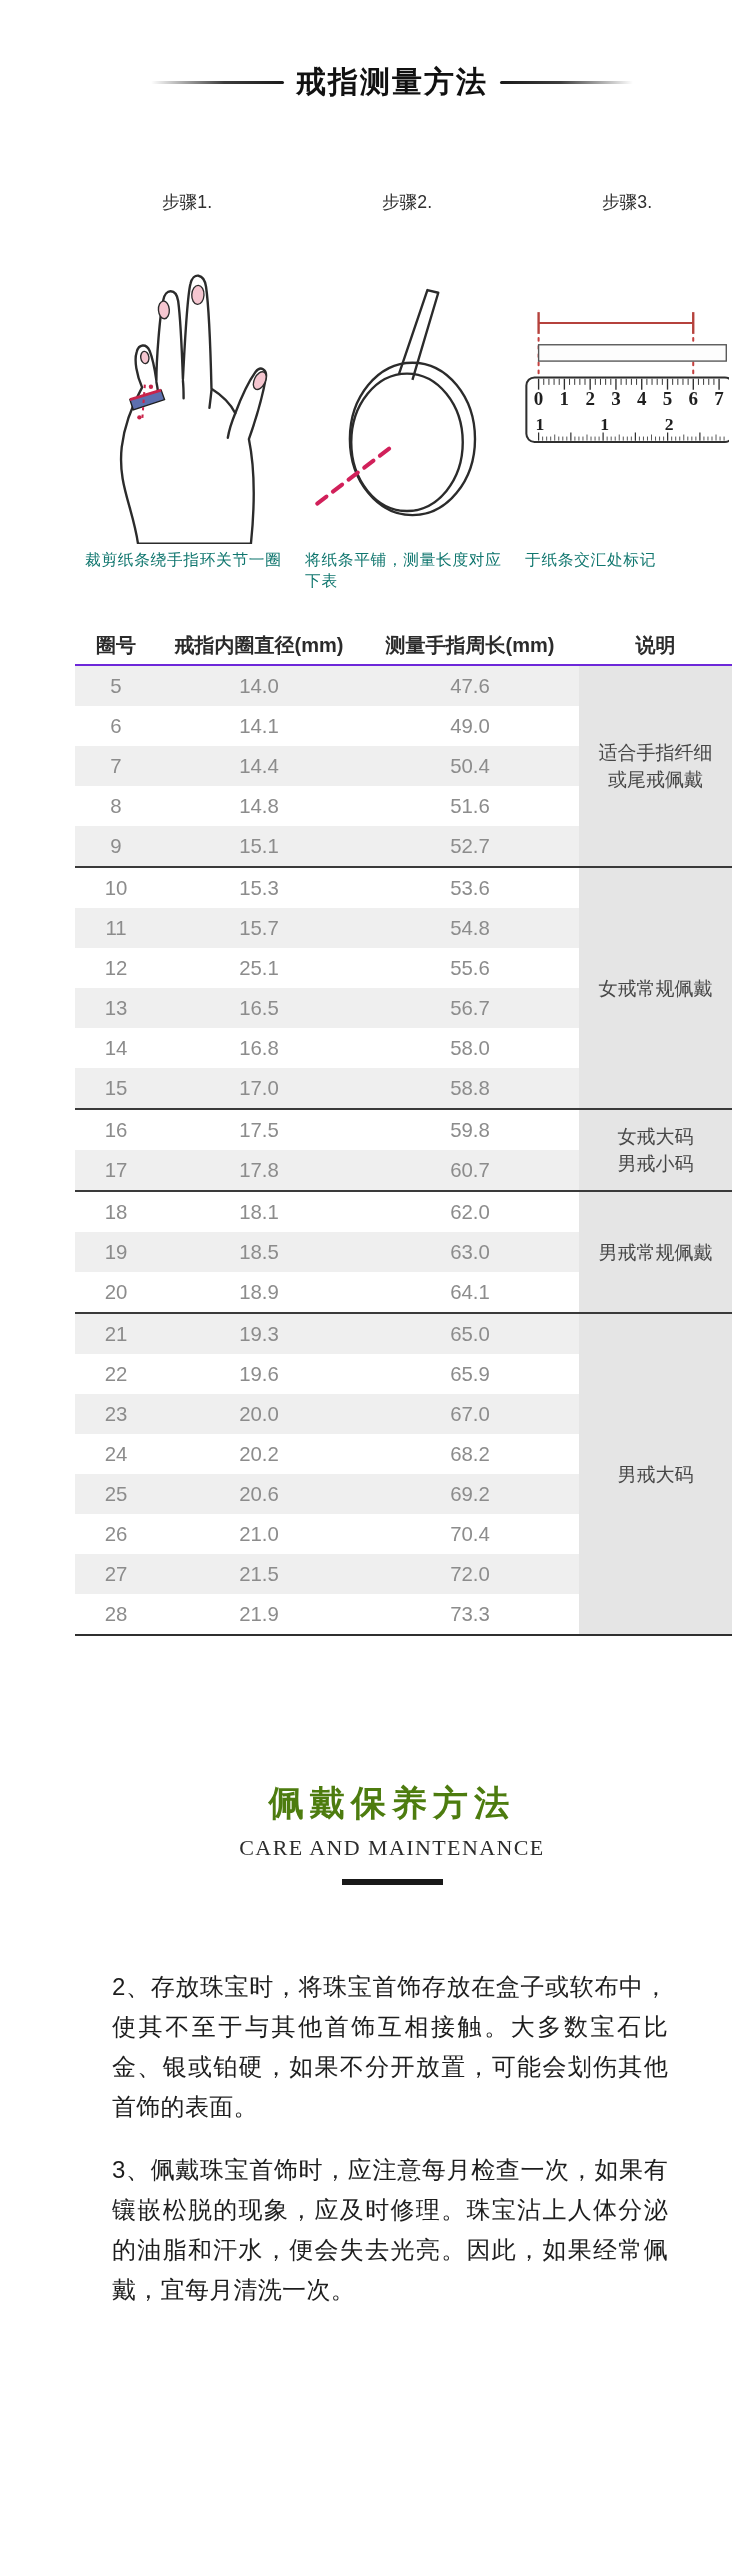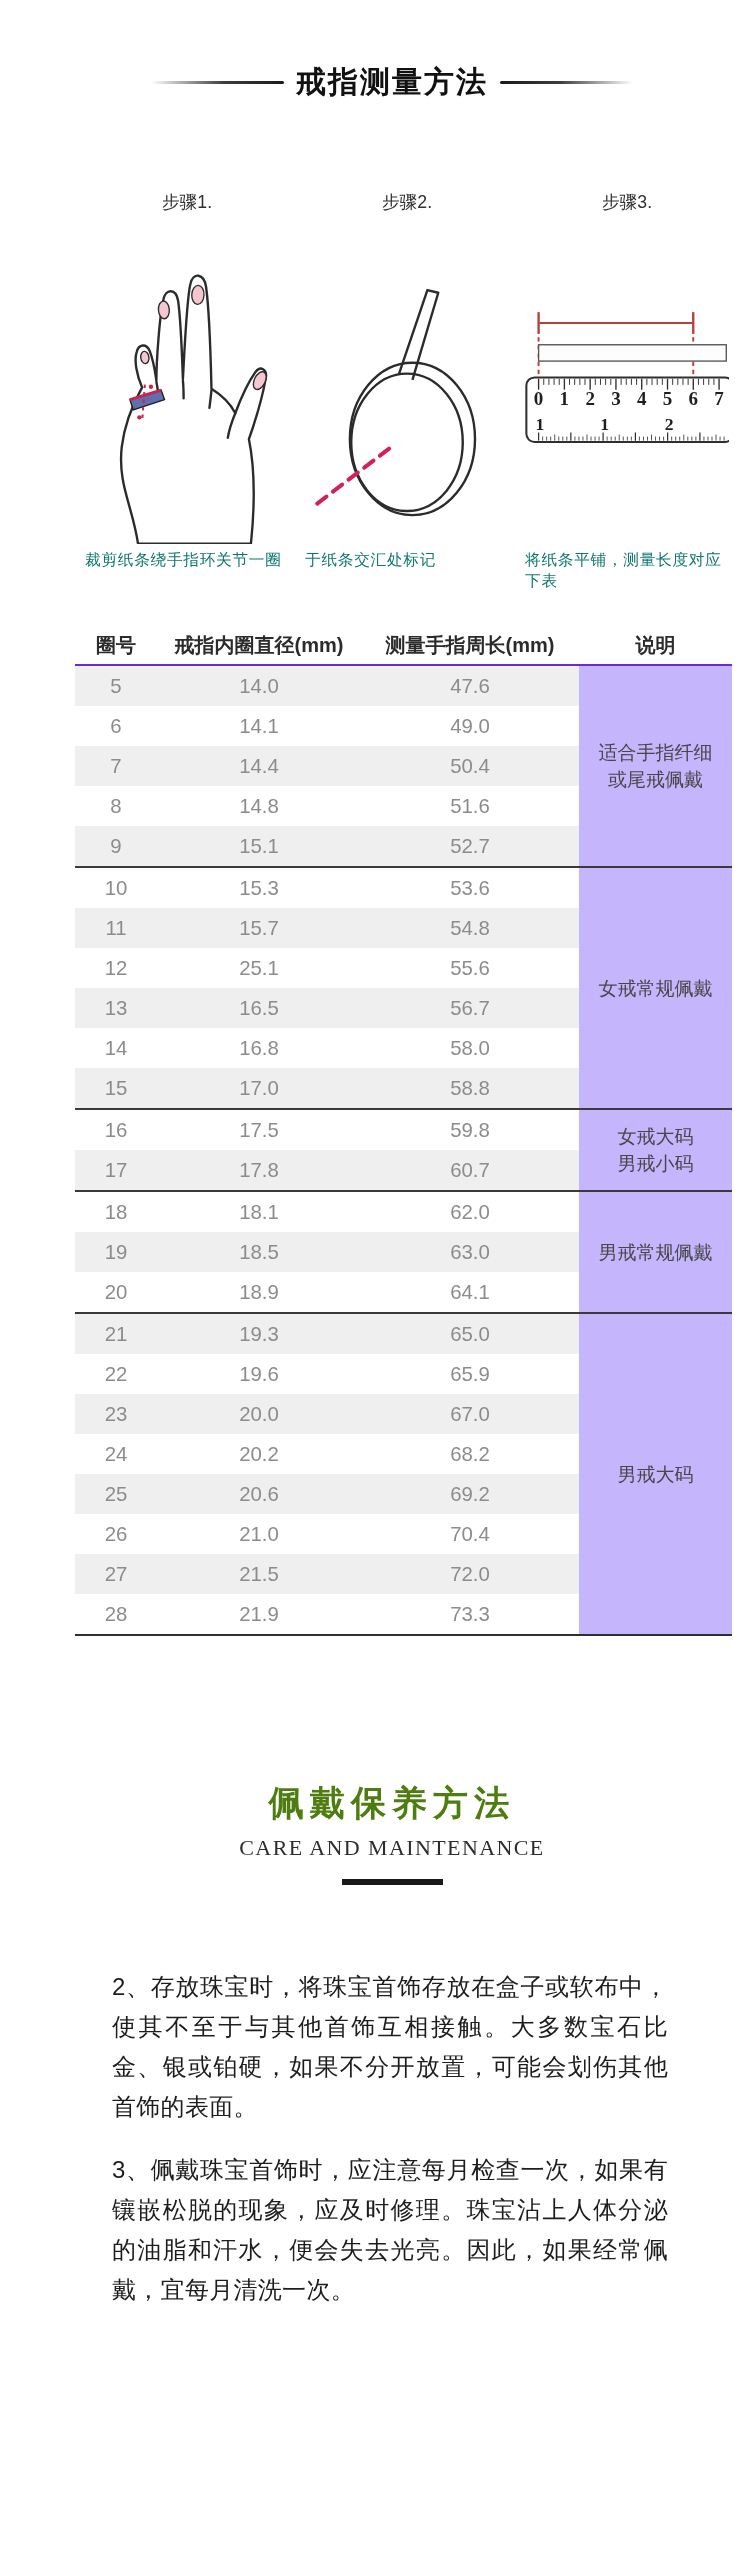--- a/index.html
+++ b/index.html
@@ -23,21 +23,21 @@
   .caption{font-size:15.7px;color:#0f766e;letter-spacing:0.7px;}
 
   
   .size-table{margin:35px 0 0 31px;border-collapse:collapse;width:657px;table-layout:fixed;
               border-bottom:2px solid #2f2f2f;}
   .size-table th{font-size:20px;font-weight:700;color:#2b2b2b;height:37px;text-align:center;
                  vertical-align:middle;border-bottom:2px solid #6d28d9;padding:0;}
   .size-table td{height:40px;text-align:center;vertical-align:middle;padding:0;}
   .size-table td.c1,.size-table td.c2,.size-table td.c3{font-size:20.4px;color:#8c8c8c;}
   .size-table tr.alt td.c1,.size-table tr.alt td.c2,.size-table tr.alt td.c3{background:#efefef;}
-  .size-table td.note{font-size:19px;color:#474747;font-weight:500;line-height:1.45;background:#c4b5fd;}
+  .size-table td.note{font-size:19px;color:#474747;font-weight:500;line-height:1.45;background:#e5e5e5;}
   .size-table tr.group-start td{border-top:2px solid #3a3a3a;}
 
   
   .care{text-align:center;margin-top:144px;}
   .care-title{font-family:"Liberation Serif","DejaVu Serif",serif;font-size:35px;font-weight:700;
               letter-spacing:6.1px;color:#4d7c0f;margin:0;}
   .care-sub{font-family:"Liberation Serif","DejaVu Serif",serif;font-size:22px;font-weight:400;
             letter-spacing:1.4px;color:#2d2d2d;margin-top:8.2px;}
   .care-bar{width:101px;height:5.4px;background:#191919;margin:17.7px auto 0;}
   .care-paras{margin:82px 72px 0 68px;text-align:justify;font-size:24px;line-height:40px;
@@ -227,22 +227,22 @@
                 <text x="117" y="218" class="rnum2">1</text>
                 <text x="212" y="218" class="rnum2">2</text>
               </g>
           </g>
         </svg>
       </div>
     </div>
 
     <div class="tri-grid captions">
       <div class="caption">裁剪纸条绕手指环关节一圈</div>
+      <div class="caption">将纸条平铺，测量长度对应下表</div>
       <div class="caption">于纸条交汇处标记</div>
-      <div class="caption">将纸条平铺，测量长度对应下表</div>
     </div>
   </section>
 
   <table class="size-table">
     <colgroup>
         <col style="width:82px">
         <col style="width:204px">
         <col style="width:218px">
         <col style="width:153px">
       </colgroup>

